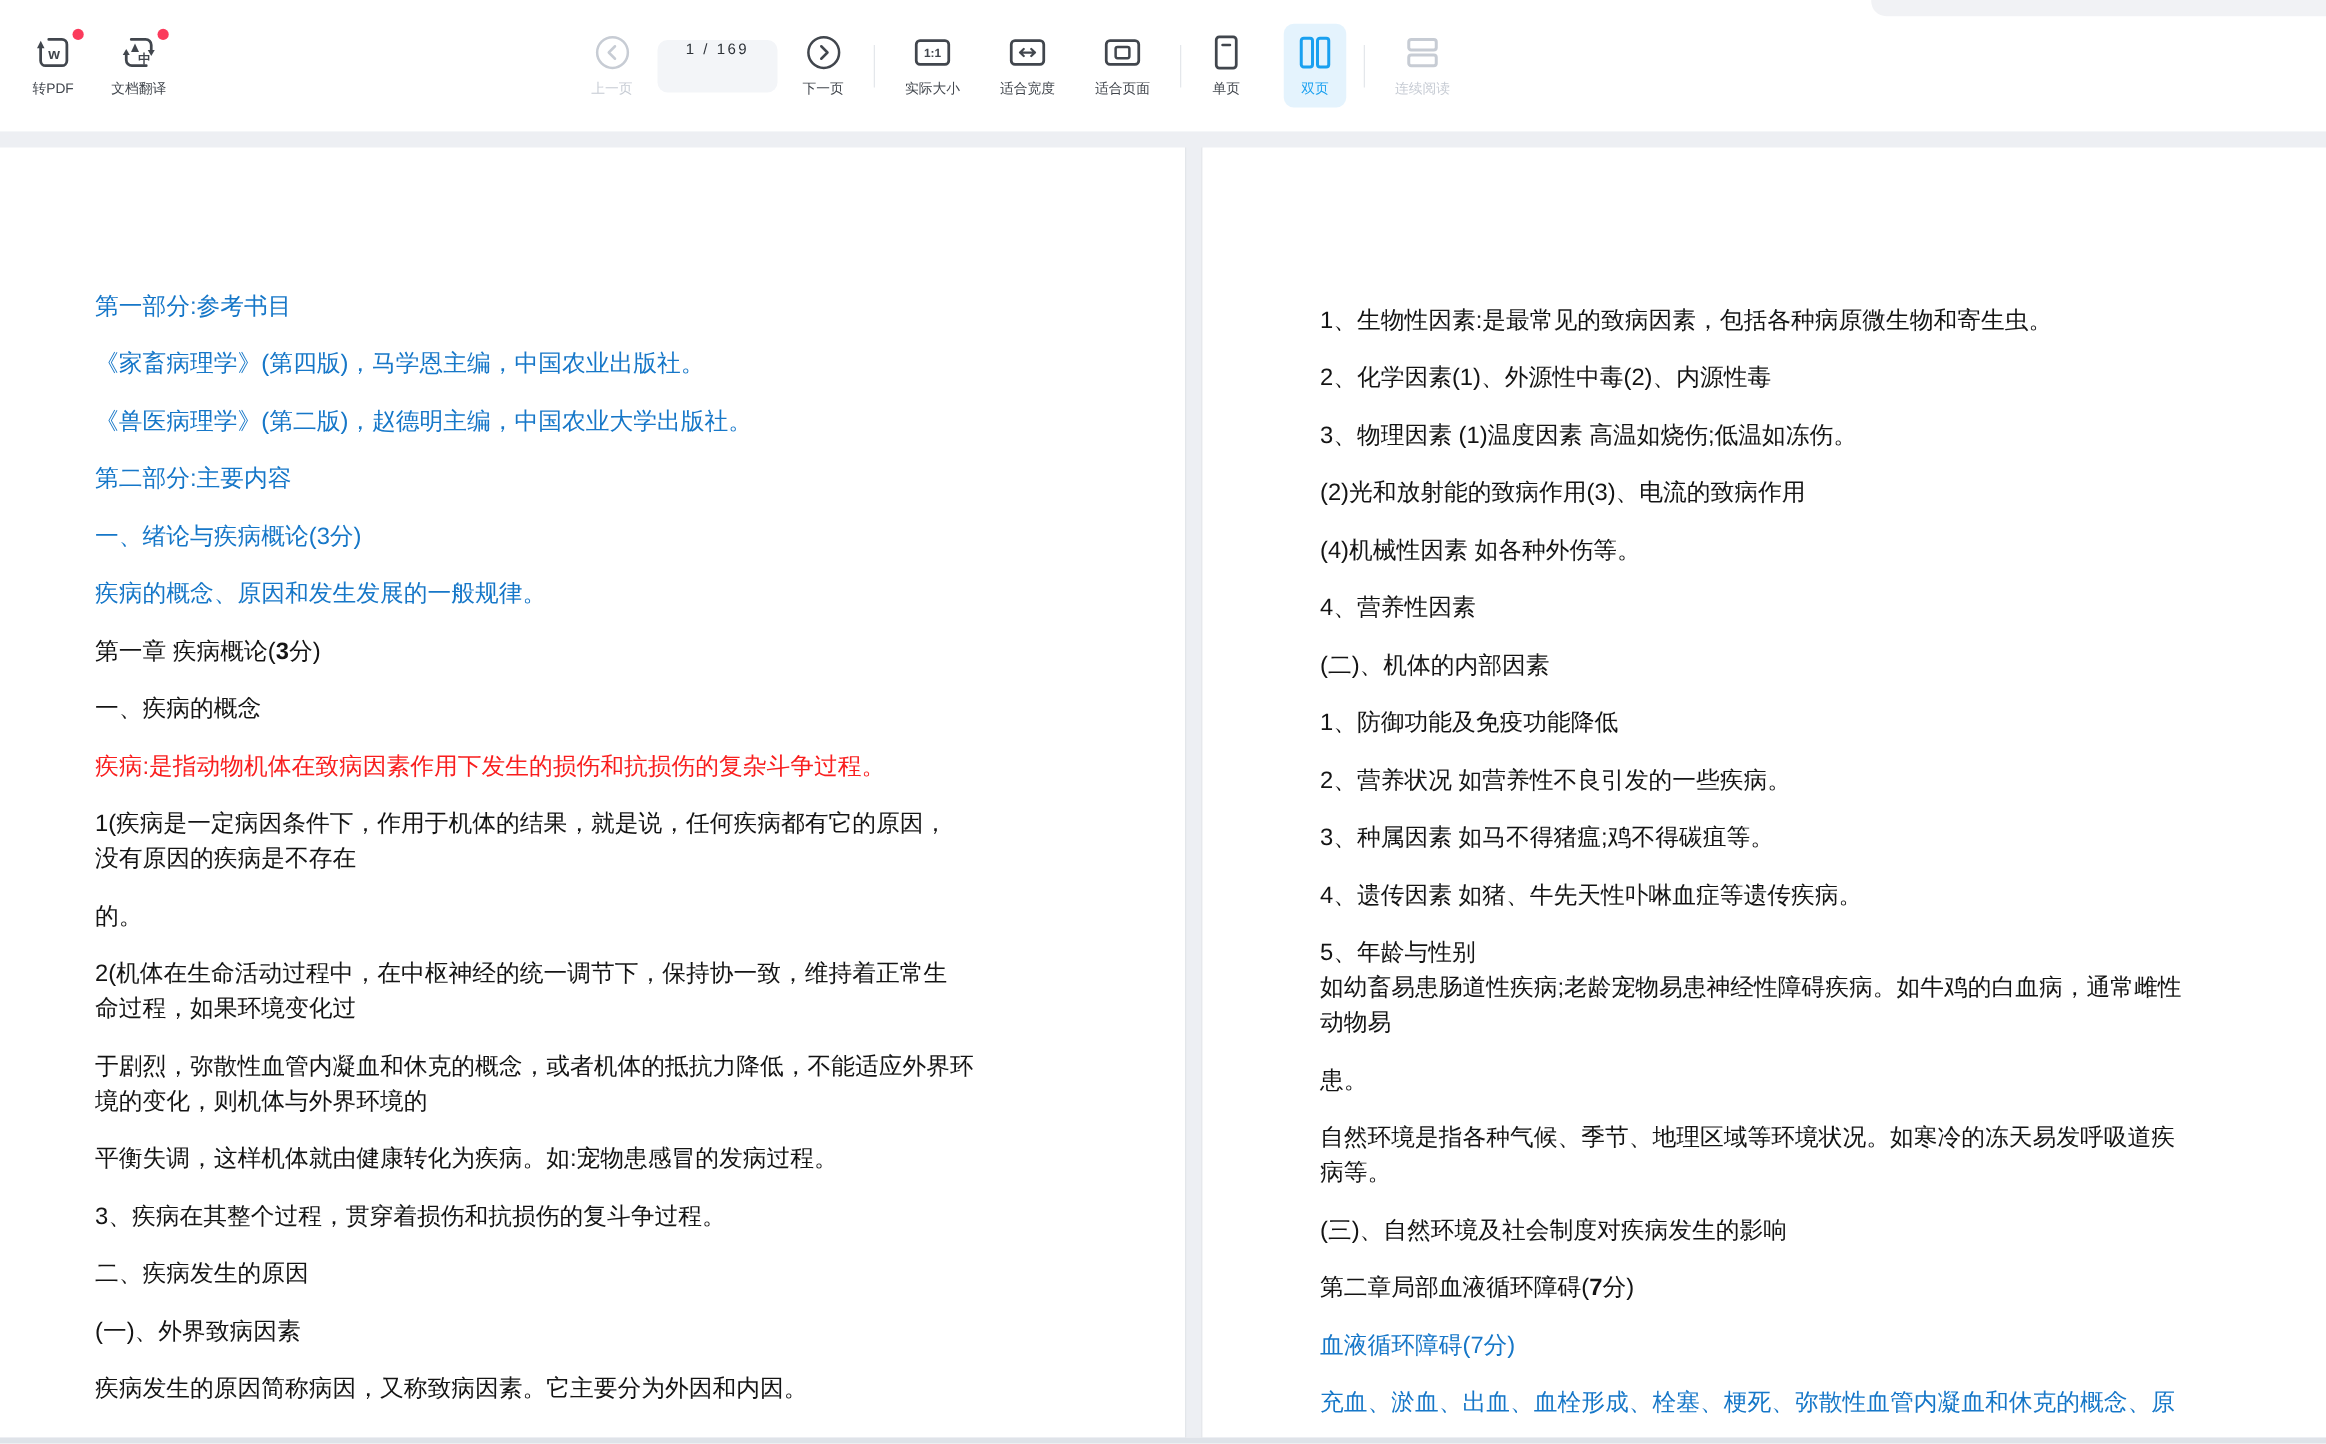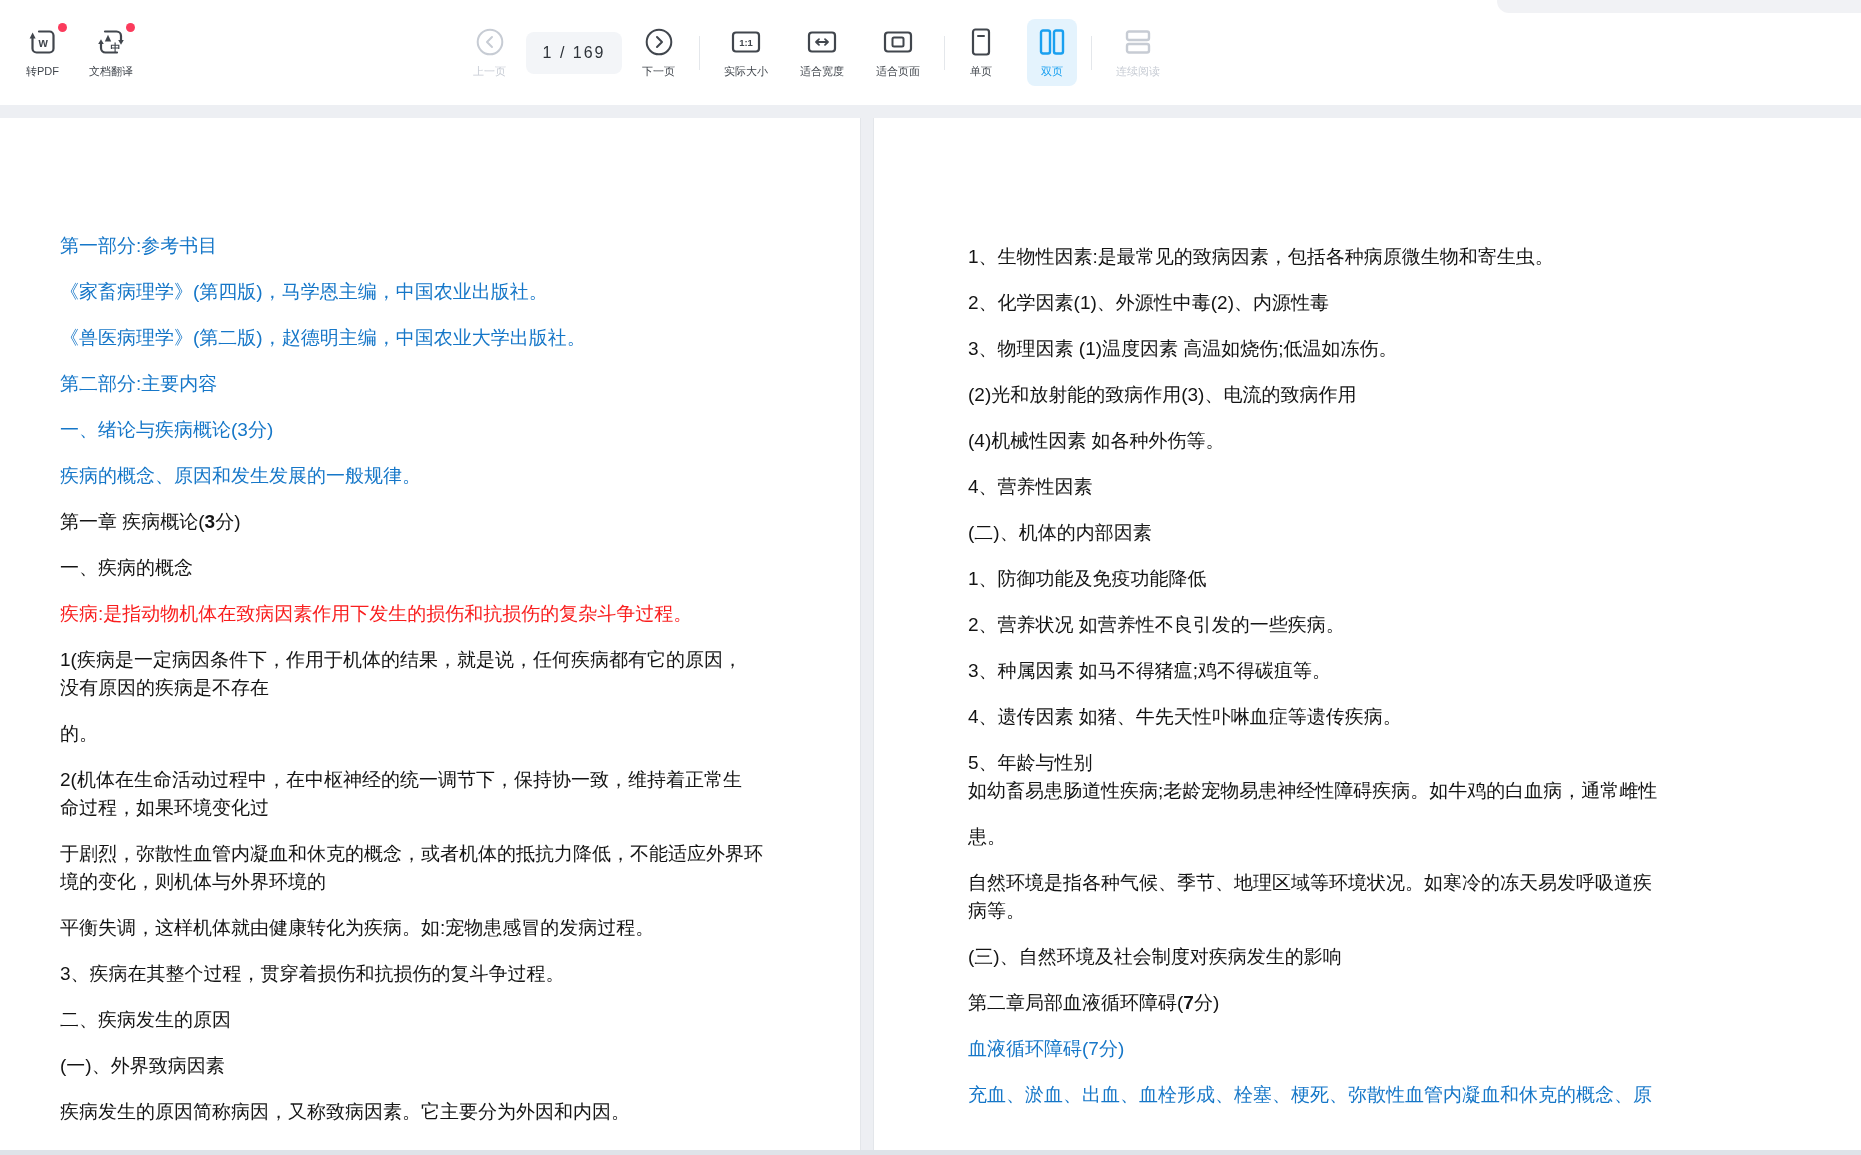--- a/index.html
+++ b/index.html
@@ -24,29 +24,29 @@
            cursor:pointer;position:relative;flex:0 0 auto}
   .tb-label{font-size:11px;line-height:14px;white-space:nowrap}
   .tb-ic{position:relative;height:30px;display:flex;align-items:center;justify-content:center}
   .tb-item.disabled{color:var(--disabled-grey)}
   .tb-item.active{background:var(--accent-blue-bg);color:var(--accent-blue)}
   .badge{position:absolute;top:-4px;right:-10px;width:9px;height:9px;border-radius:50%;
          background:var(--badge-red)}
   .spacer{width:320px;flex:0 0 auto}
   .vdiv{width:1px;height:34px;background:#e4e7eb;margin:0 14px;flex:0 0 auto;align-self:center}
   .page-box{height:42px;min-width:96px;padding:0 14px;background:#f3f5f8;border-radius:8px;
-            display:flex;align-items:center;justify-content:center;
-            font-size:16px;color:#2e3339;margin:0 10px;letter-spacing:2px}
+            display:flex;justify-content:center;
+            font-size:12px;color:#2e3339;margin:0 10px;letter-spacing:2px}
   svg{display:block}
 
   
   .canvas{position:absolute;top:105px;left:0;right:0;bottom:5px;background:var(--canvas-bg);
           display:flex;padding-top:13px}
   .page{background:var(--page-bg);overflow:hidden;height:100%}
-  .page-left{width:860px;padding:114px 40px 0 60px}
+  .page-left{width:948px;padding:114px 40px 0 76px}
   .page-gap{width:14px;border-left:1px solid #e3e6ea;border-right:1px solid #e3e6ea;height:100%}
   .page-right{flex:1;padding:125px 30px 0 94px}
   .para{margin:0 0 18px}
   .line{font-size:19px;line-height:28px;white-space:nowrap;color:var(--doc-text)}
   .para.blue .line{color:var(--doc-blue)}
   .para.red .line{color:var(--doc-red)}
   .bottombar{position:absolute;left:0;right:0;bottom:0;height:5px;background:#dfe3e9}
 </style>
 </head>
 <body>
@@ -268,20 +268,21 @@
         </div>
         <div class="para black">
           <div class="line"><span>3、种属因素 如马不得猪瘟;鸡不得碳疽等。</span></div>
         </div>
         <div class="para black">
           <div class="line"><span>4、遗传因素 如猪、牛先天性卟啉血症等遗传疾病。</span></div>
         </div>
         <div class="para black">
           <div class="line"><span>5、年龄与性别</span></div>
           <div class="line"><span>如幼畜易患肠道性疾病;老龄宠物易患神经性障碍疾病。如牛鸡的白血病，通常雌性</span></div>
+          <div class="line"><span>动物易</span></div>
         </div>
         <div class="para black">
           <div class="line"><span>患。</span></div>
         </div>
         <div class="para black">
           <div class="line"><span>自然环境是指各种气候、季节、地理区域等环境状况。如寒冷的冻天易发呼吸道疾</span></div>
           <div class="line"><span>病等。</span></div>
         </div>
         <div class="para black">
           <div class="line"><span>(三)、自然环境及社会制度对疾病发生的影响</span></div>

